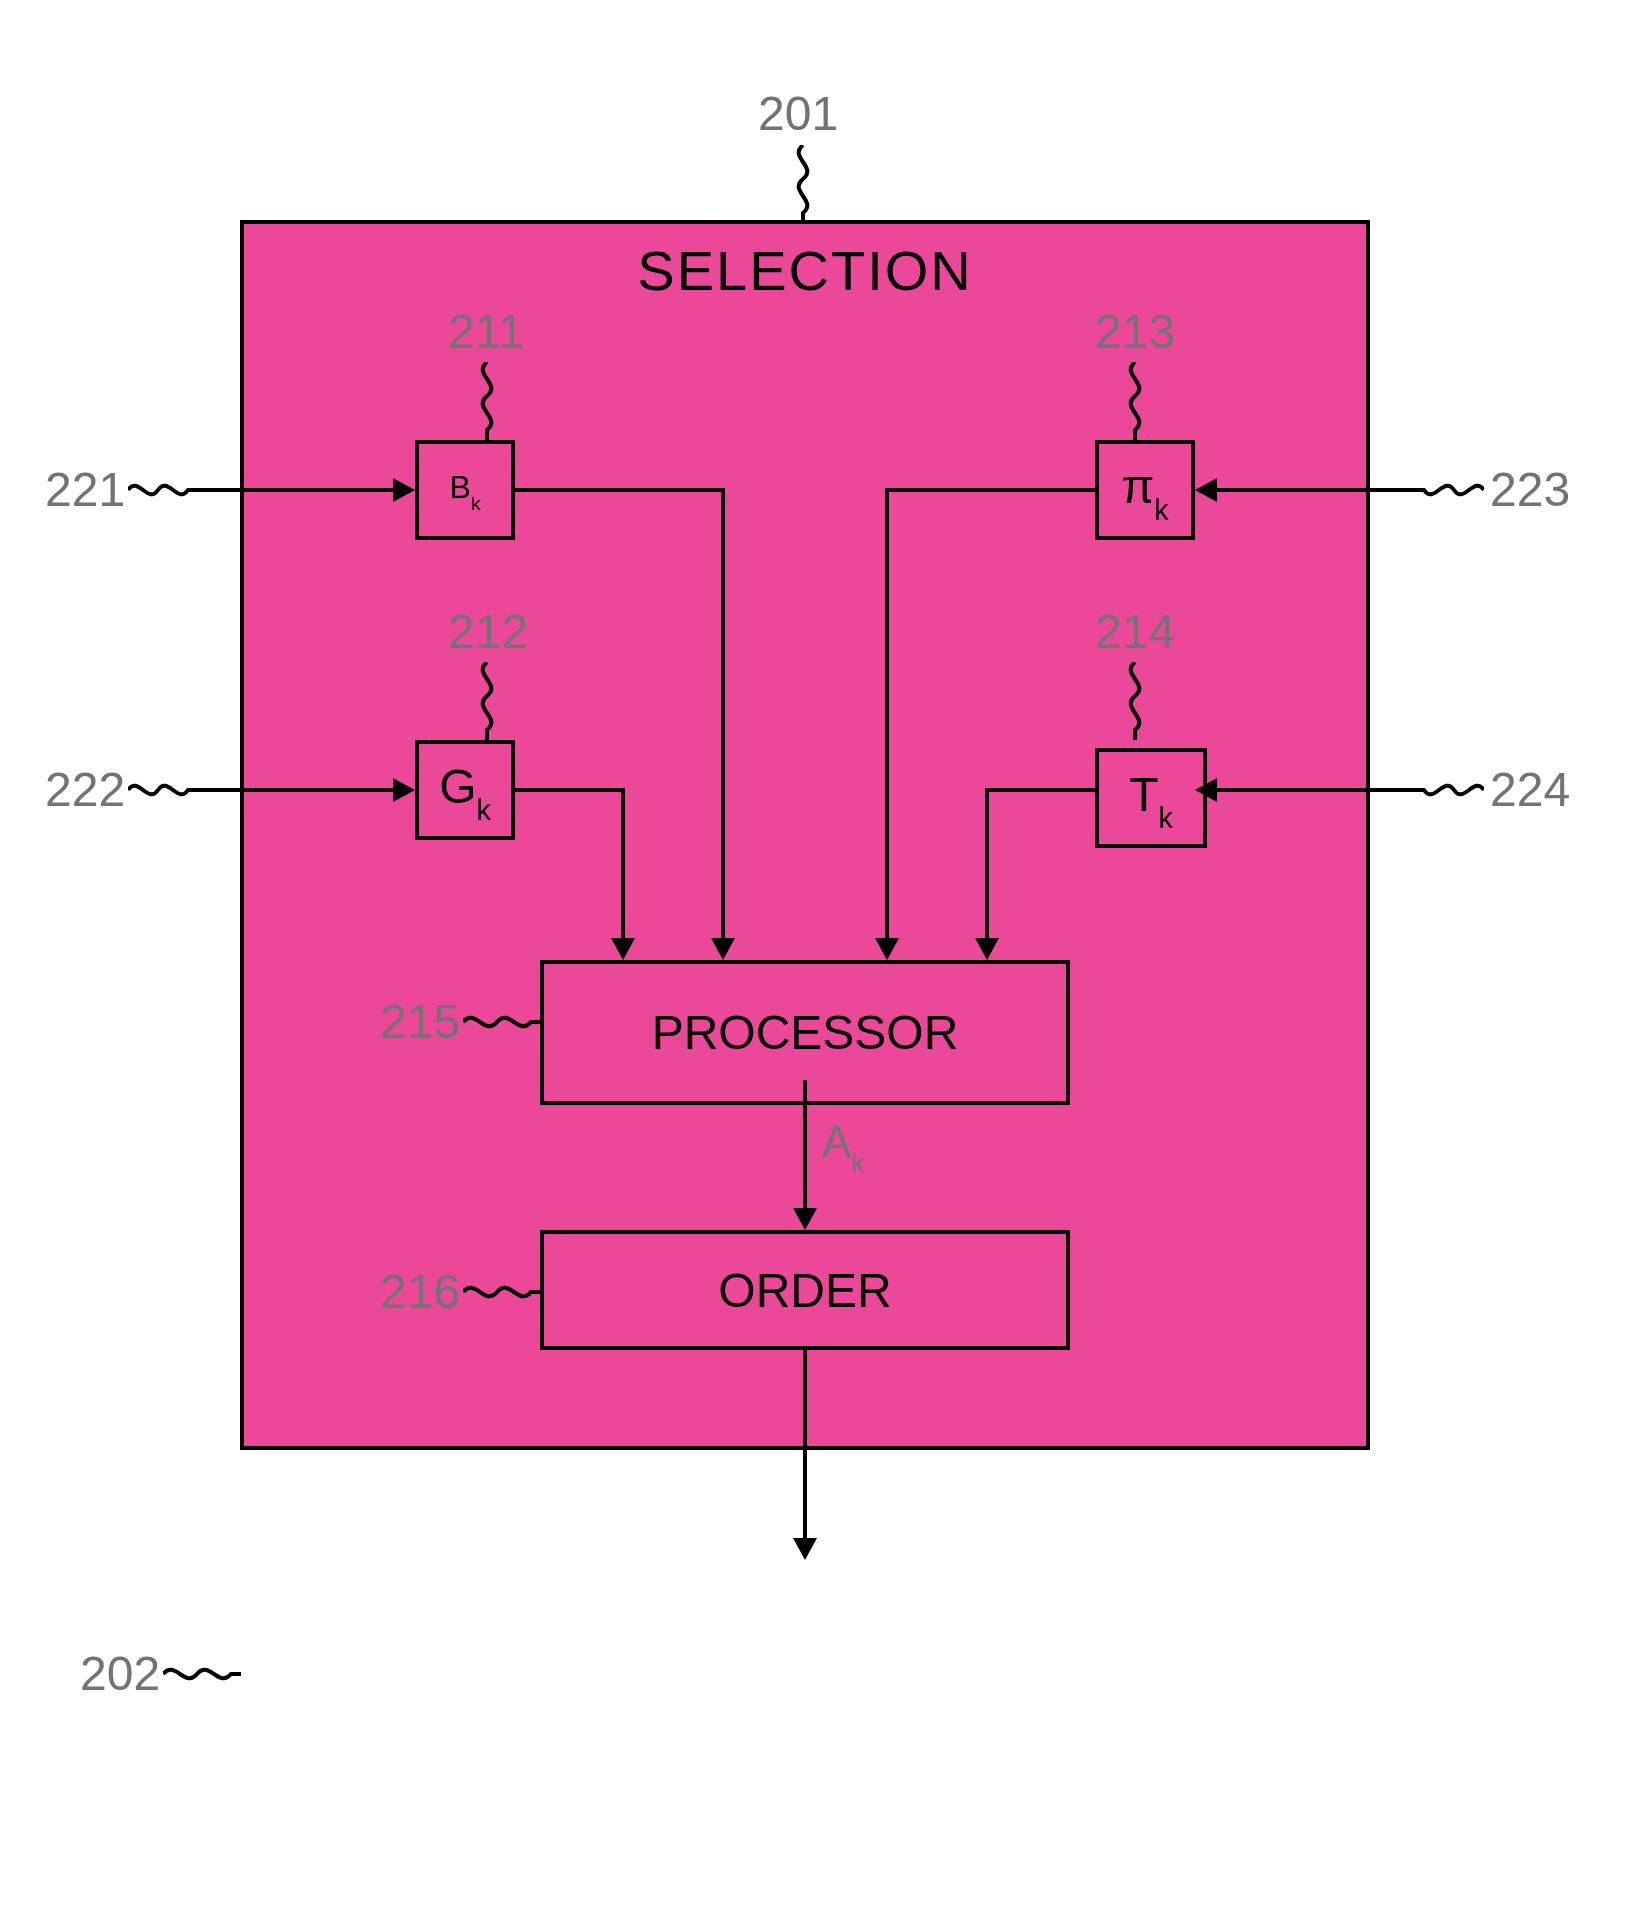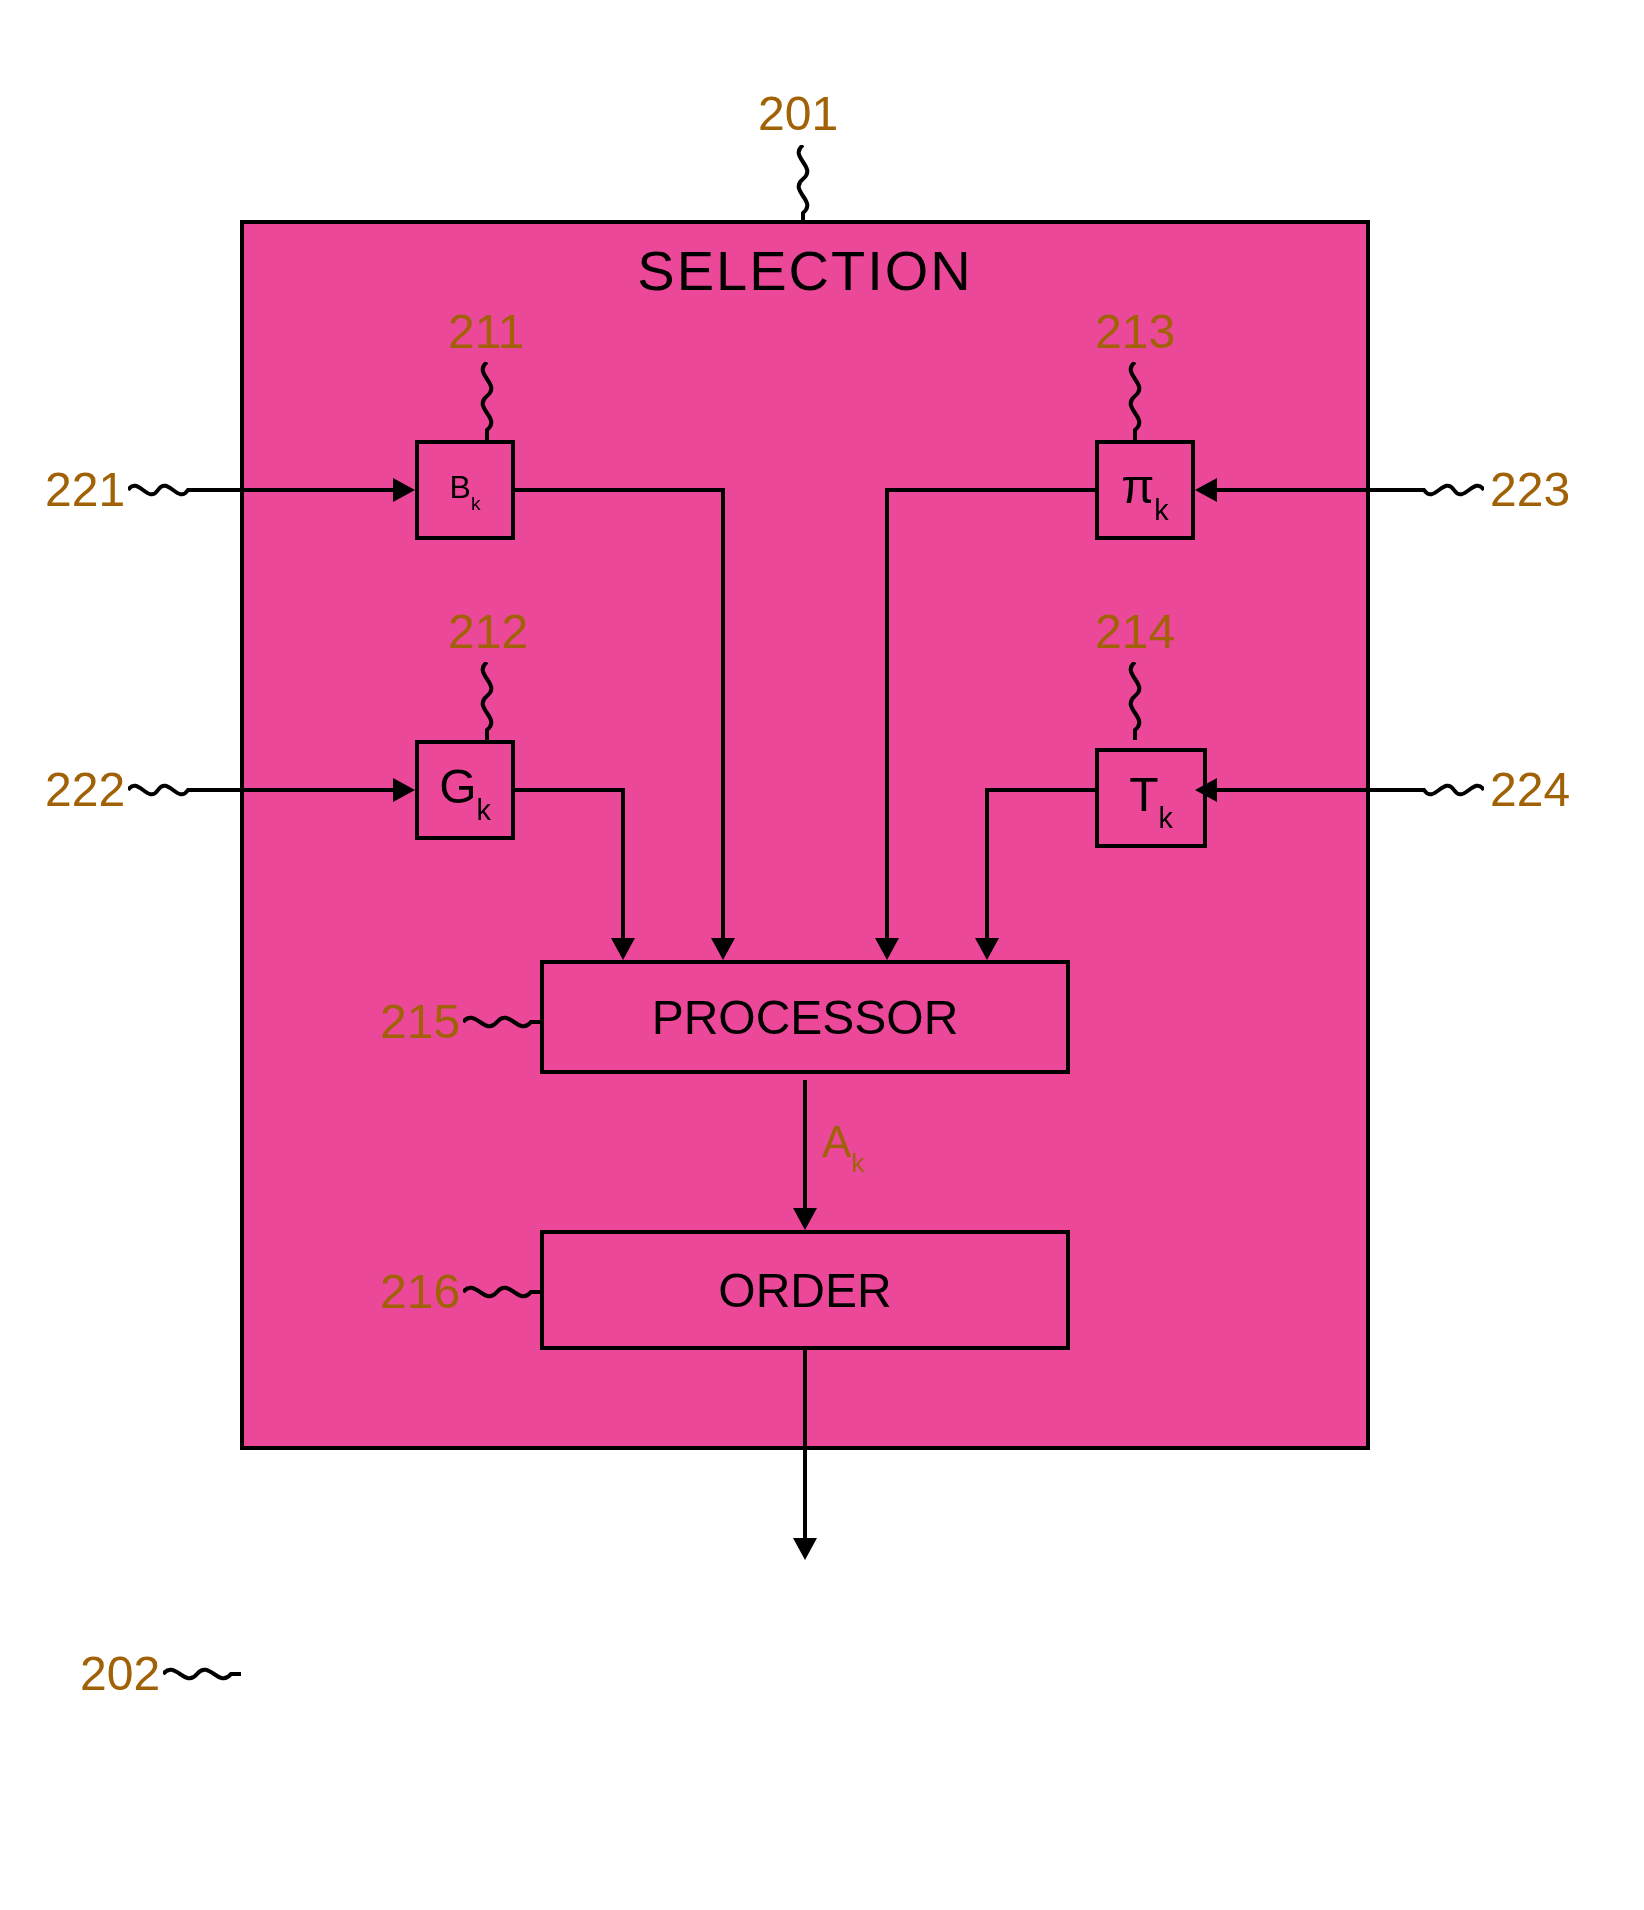--- a/index.html
+++ b/index.html
@@ -29,21 +29,21 @@
   .top-text {
     display: flex;
     justify-content: center;
     align-items: flex-start;
     padding-top: 14px;
   }
   .lbl {
     position: absolute;
     font-size: 48px;
     line-height: 1;
-    color: #a16207;
+    color: #737373;
     white-space: nowrap;
     text-align: right;
   }
   .biglbl {
     font-size: 56px;
     letter-spacing: 2px;
   }
   .sublbl {
     font-size: 48px;
   }
@@ -133,21 +133,21 @@
 
   <div class="box center-text" style="left:1095px; top:748px; width:112px; height:100px; font-size:48px;">
     <span><span>T</span><span class="sub">k</span></span>
   </div>
 
   <span class="lbl" style="left:1095px; top:608px;">214</span>
   <svg class="squiggle" style="left:1120px; top:662px;" width="30" height="78" viewBox="0 0 30 78">
     <path d="M15 0 C 0 12, 30 22, 15 34 C 0 46, 30 56, 15 68 L15 78" stroke="#000" stroke-width="4" fill="none"></path>
   </svg>
 
-  <div class="box center-text" style="left:540px; top:960px; width:530px; height:114px;">
+  <div class="box center-text" style="left:540px; top:960px; width:530px; height:145px;">
     <span class="sublbl">PROCESSOR</span>
   </div>
 
   <span class="lbl" style="left:380px; top:998px;">215</span>
   <svg class="squiggle" style="left:463px; top:1007px;" width="78" height="30" viewBox="0 0 78 30">
     <path d="M0 15 C 12 0, 22 30, 34 15 C 46 0, 56 30, 68 15 L78 15" stroke="#000" stroke-width="4" fill="none"></path>
   </svg>
 
   <div class="box center-text" style="left:540px; top:1230px; width:530px; height:120px;">
     <span class="sublbl">ORDER</span>

